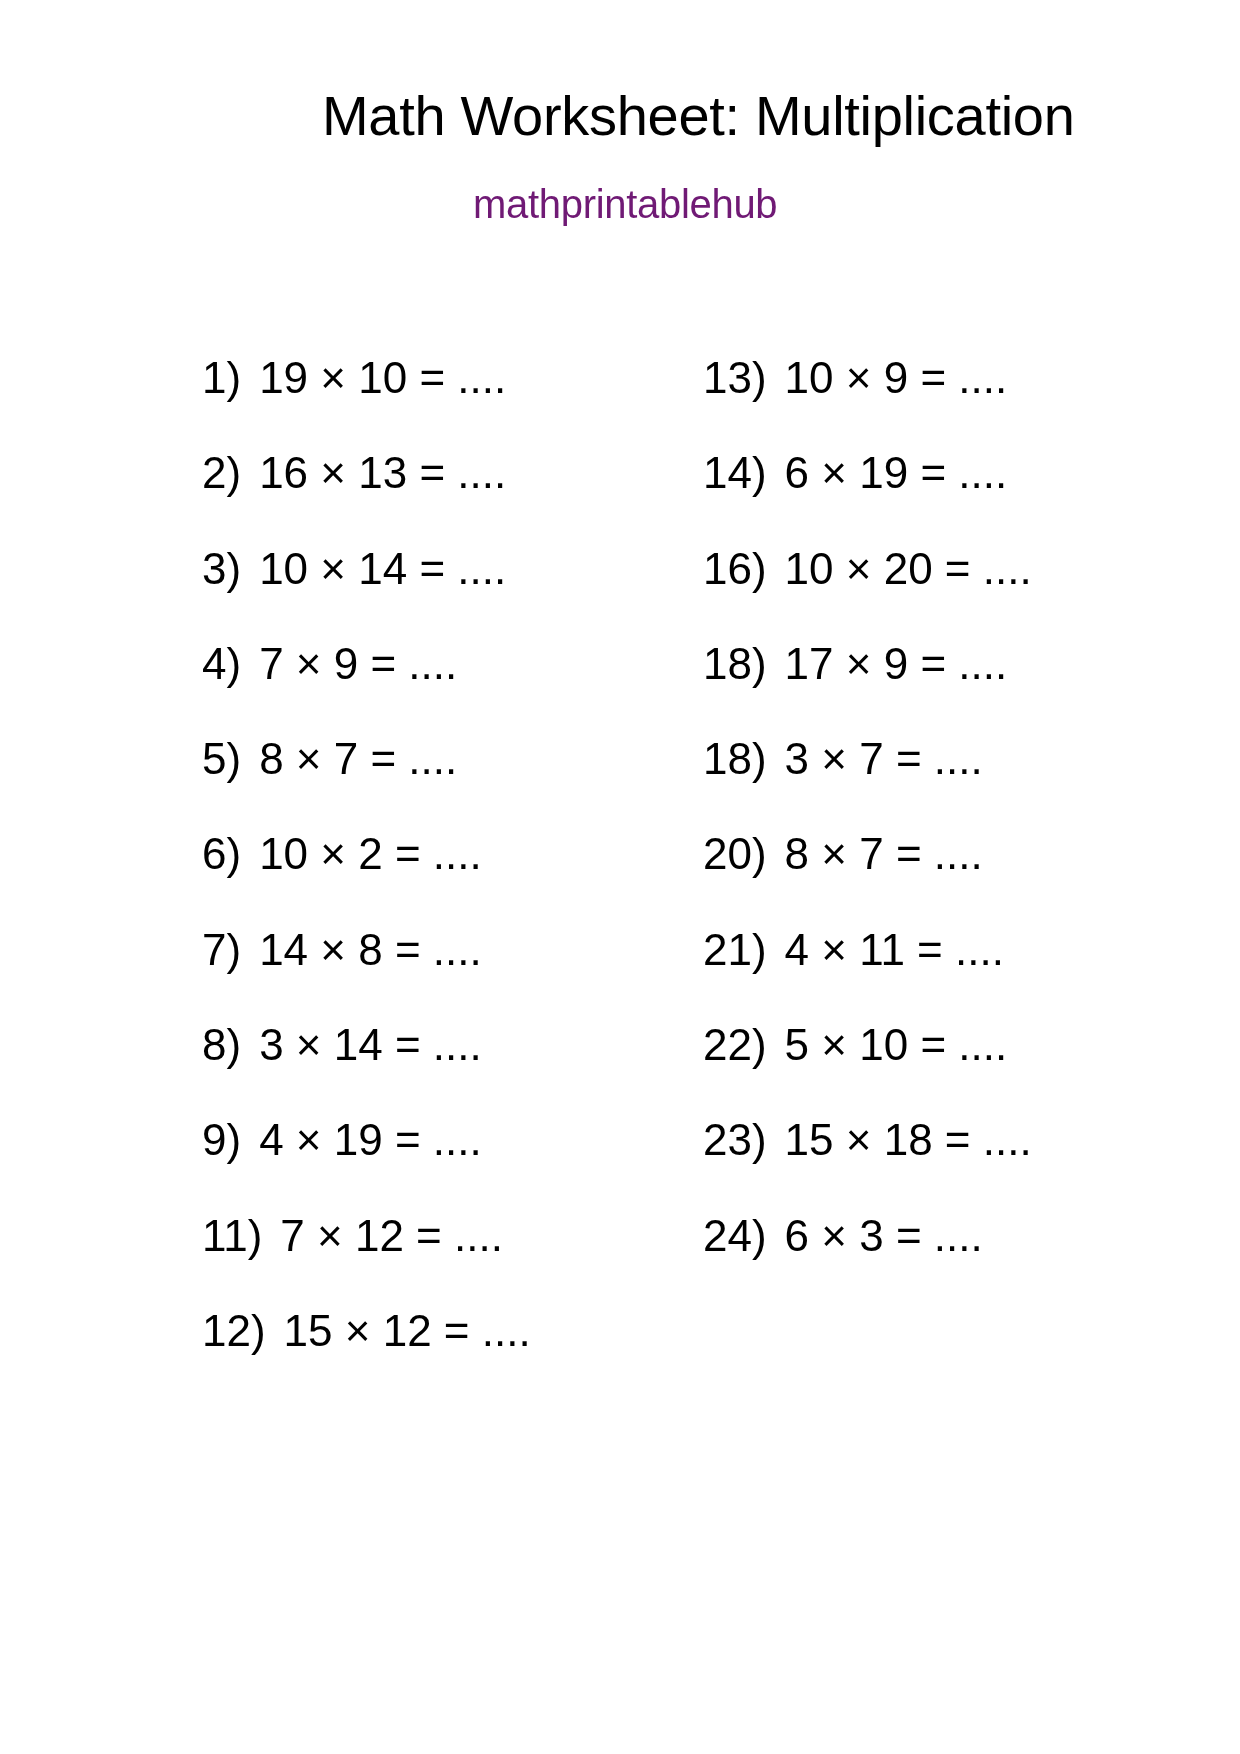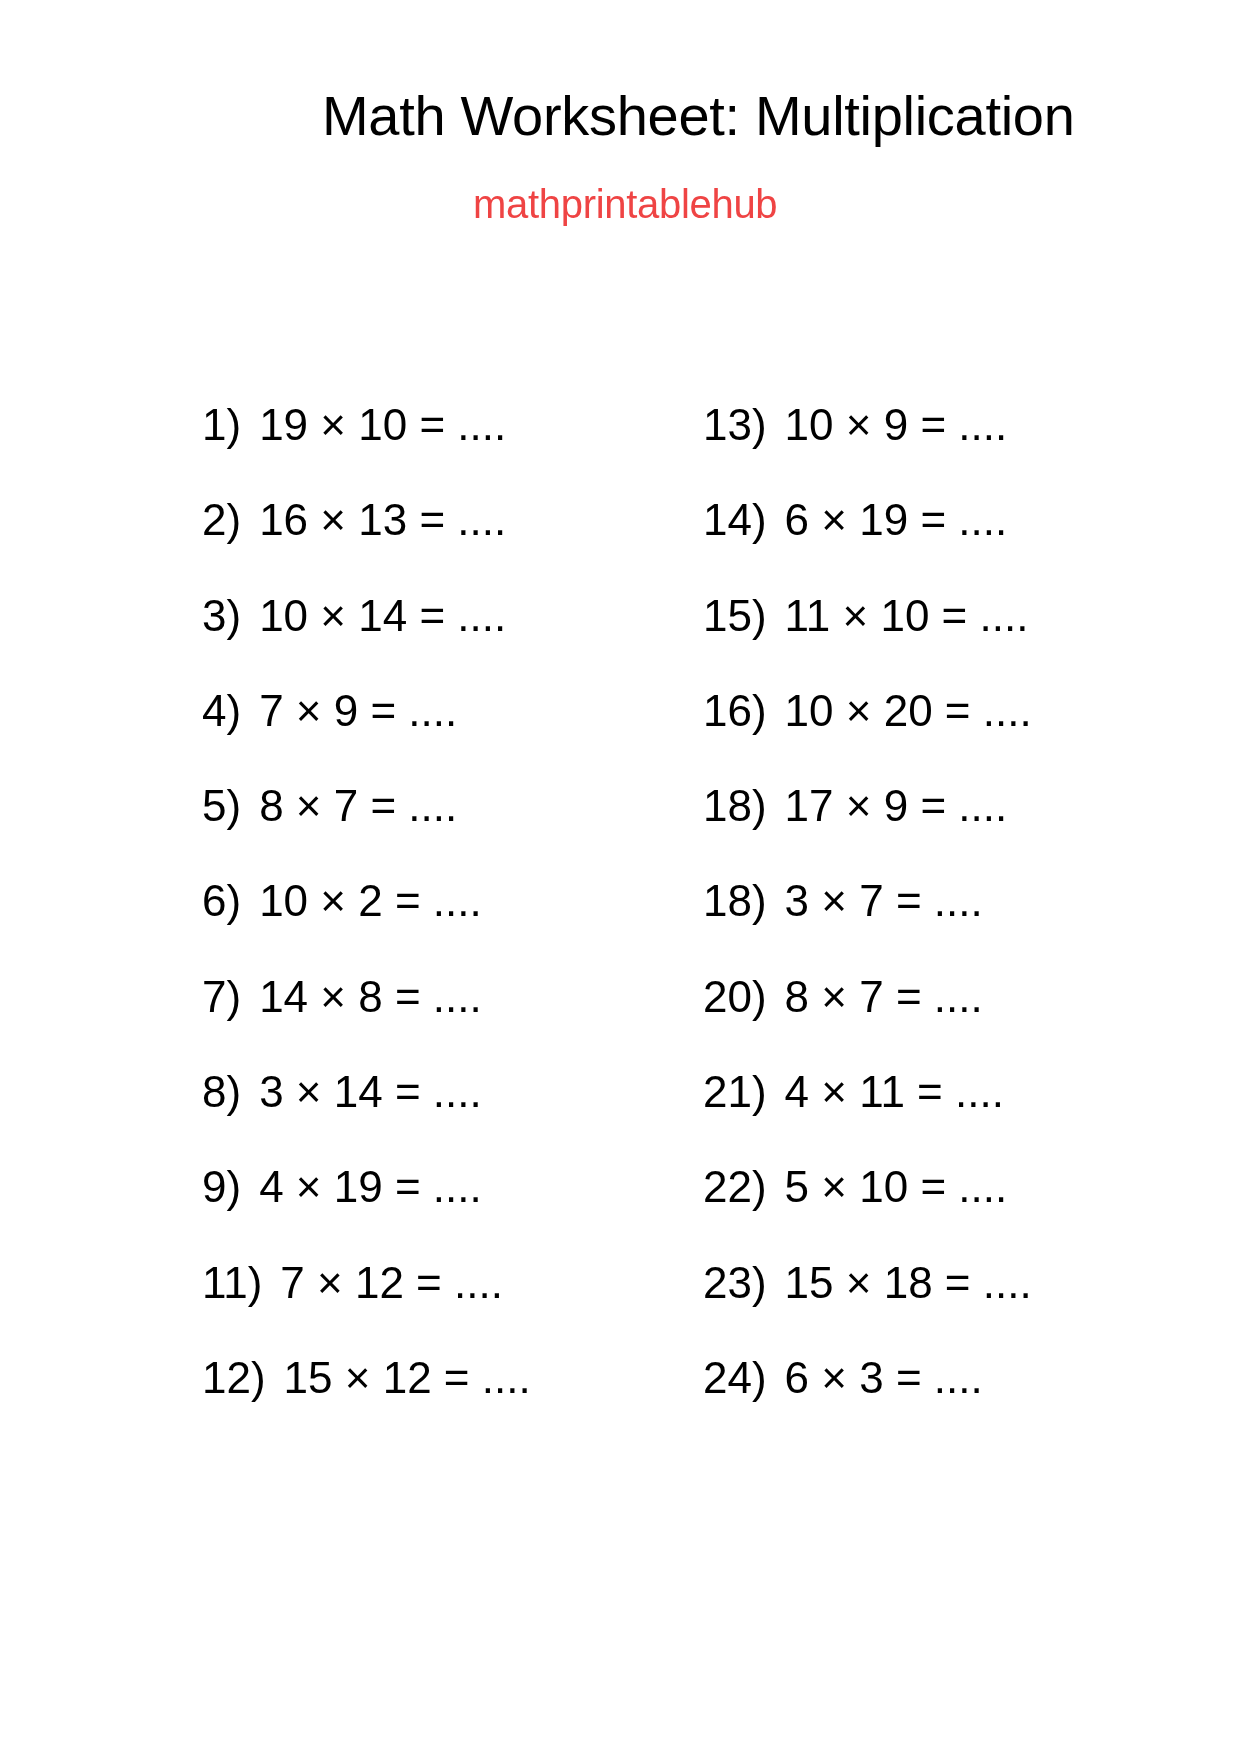--- a/index.html
+++ b/index.html
@@ -23,38 +23,38 @@
       line-height: 1;
       white-space: nowrap;
       letter-spacing: -0.3px;
     }
     .subtitle {
       position: absolute;
       left: 473px;
       top: 184px;
       font-size: 40px;
       line-height: 1;
-      color: #ef4444;
+      color: #701a75;
       white-space: nowrap;
       letter-spacing: -0.3px;
     }
     .col {
       position: absolute;
       top: 352px;
     }
     .col.left { left: 202px; }
     .col.right { left: 703px; }
     .problem {
       height: 95.3px;
       font-size: 44px;
       line-height: 52px;
       white-space: nowrap;
     }
     .problem .num { display: inline-block; }
-    .problem .expr { display: inline-block; margin-left: 18px; margin-top: 47px; }
+    .problem .expr { display: inline-block; margin-left: 18px; }
   </style>
 </head>
 <body>
 
 <div class="title">Math Worksheet: Multiplication</div>
 <div class="subtitle">mathprintablehub</div>
 
 <div class="col left">
   <div class="problem"><span class="num">1)</span><span class="expr">19 × 10 = ....</span></div>
   <div class="problem"><span class="num">2)</span><span class="expr">16 × 13 = ....</span></div>
@@ -65,21 +65,20 @@
   <div class="problem"><span class="num">7)</span><span class="expr">14 × 8 = ....</span></div>
   <div class="problem"><span class="num">8)</span><span class="expr">3 × 14 = ....</span></div>
   <div class="problem"><span class="num">9)</span><span class="expr">4 × 19 = ....</span></div>
   <div class="problem"><span class="num">11)</span><span class="expr">7 × 12 = ....</span></div>
   <div class="problem"><span class="num">12)</span><span class="expr">15 × 12 = ....</span></div>
 </div>
 
 <div class="col right">
   <div class="problem"><span class="num">13)</span><span class="expr">10 × 9 = ....</span></div>
   <div class="problem"><span class="num">14)</span><span class="expr">6 × 19 = ....</span></div>
-  <div class="problem"><span class="num">15)</span><span class="expr">11 × 10 = ....</span></div>
   <div class="problem"><span class="num">16)</span><span class="expr">10 × 20 = ....</span></div>
   <div class="problem"><span class="num">18)</span><span class="expr">17 × 9 = ....</span></div>
   <div class="problem"><span class="num">18)</span><span class="expr">3 × 7 = ....</span></div>
   <div class="problem"><span class="num">20)</span><span class="expr">8 × 7 = ....</span></div>
   <div class="problem"><span class="num">21)</span><span class="expr">4 × 11 = ....</span></div>
   <div class="problem"><span class="num">22)</span><span class="expr">5 × 10 = ....</span></div>
   <div class="problem"><span class="num">23)</span><span class="expr">15 × 18 = ....</span></div>
   <div class="problem"><span class="num">24)</span><span class="expr">6 × 3 = ....</span></div>
 </div>
 

